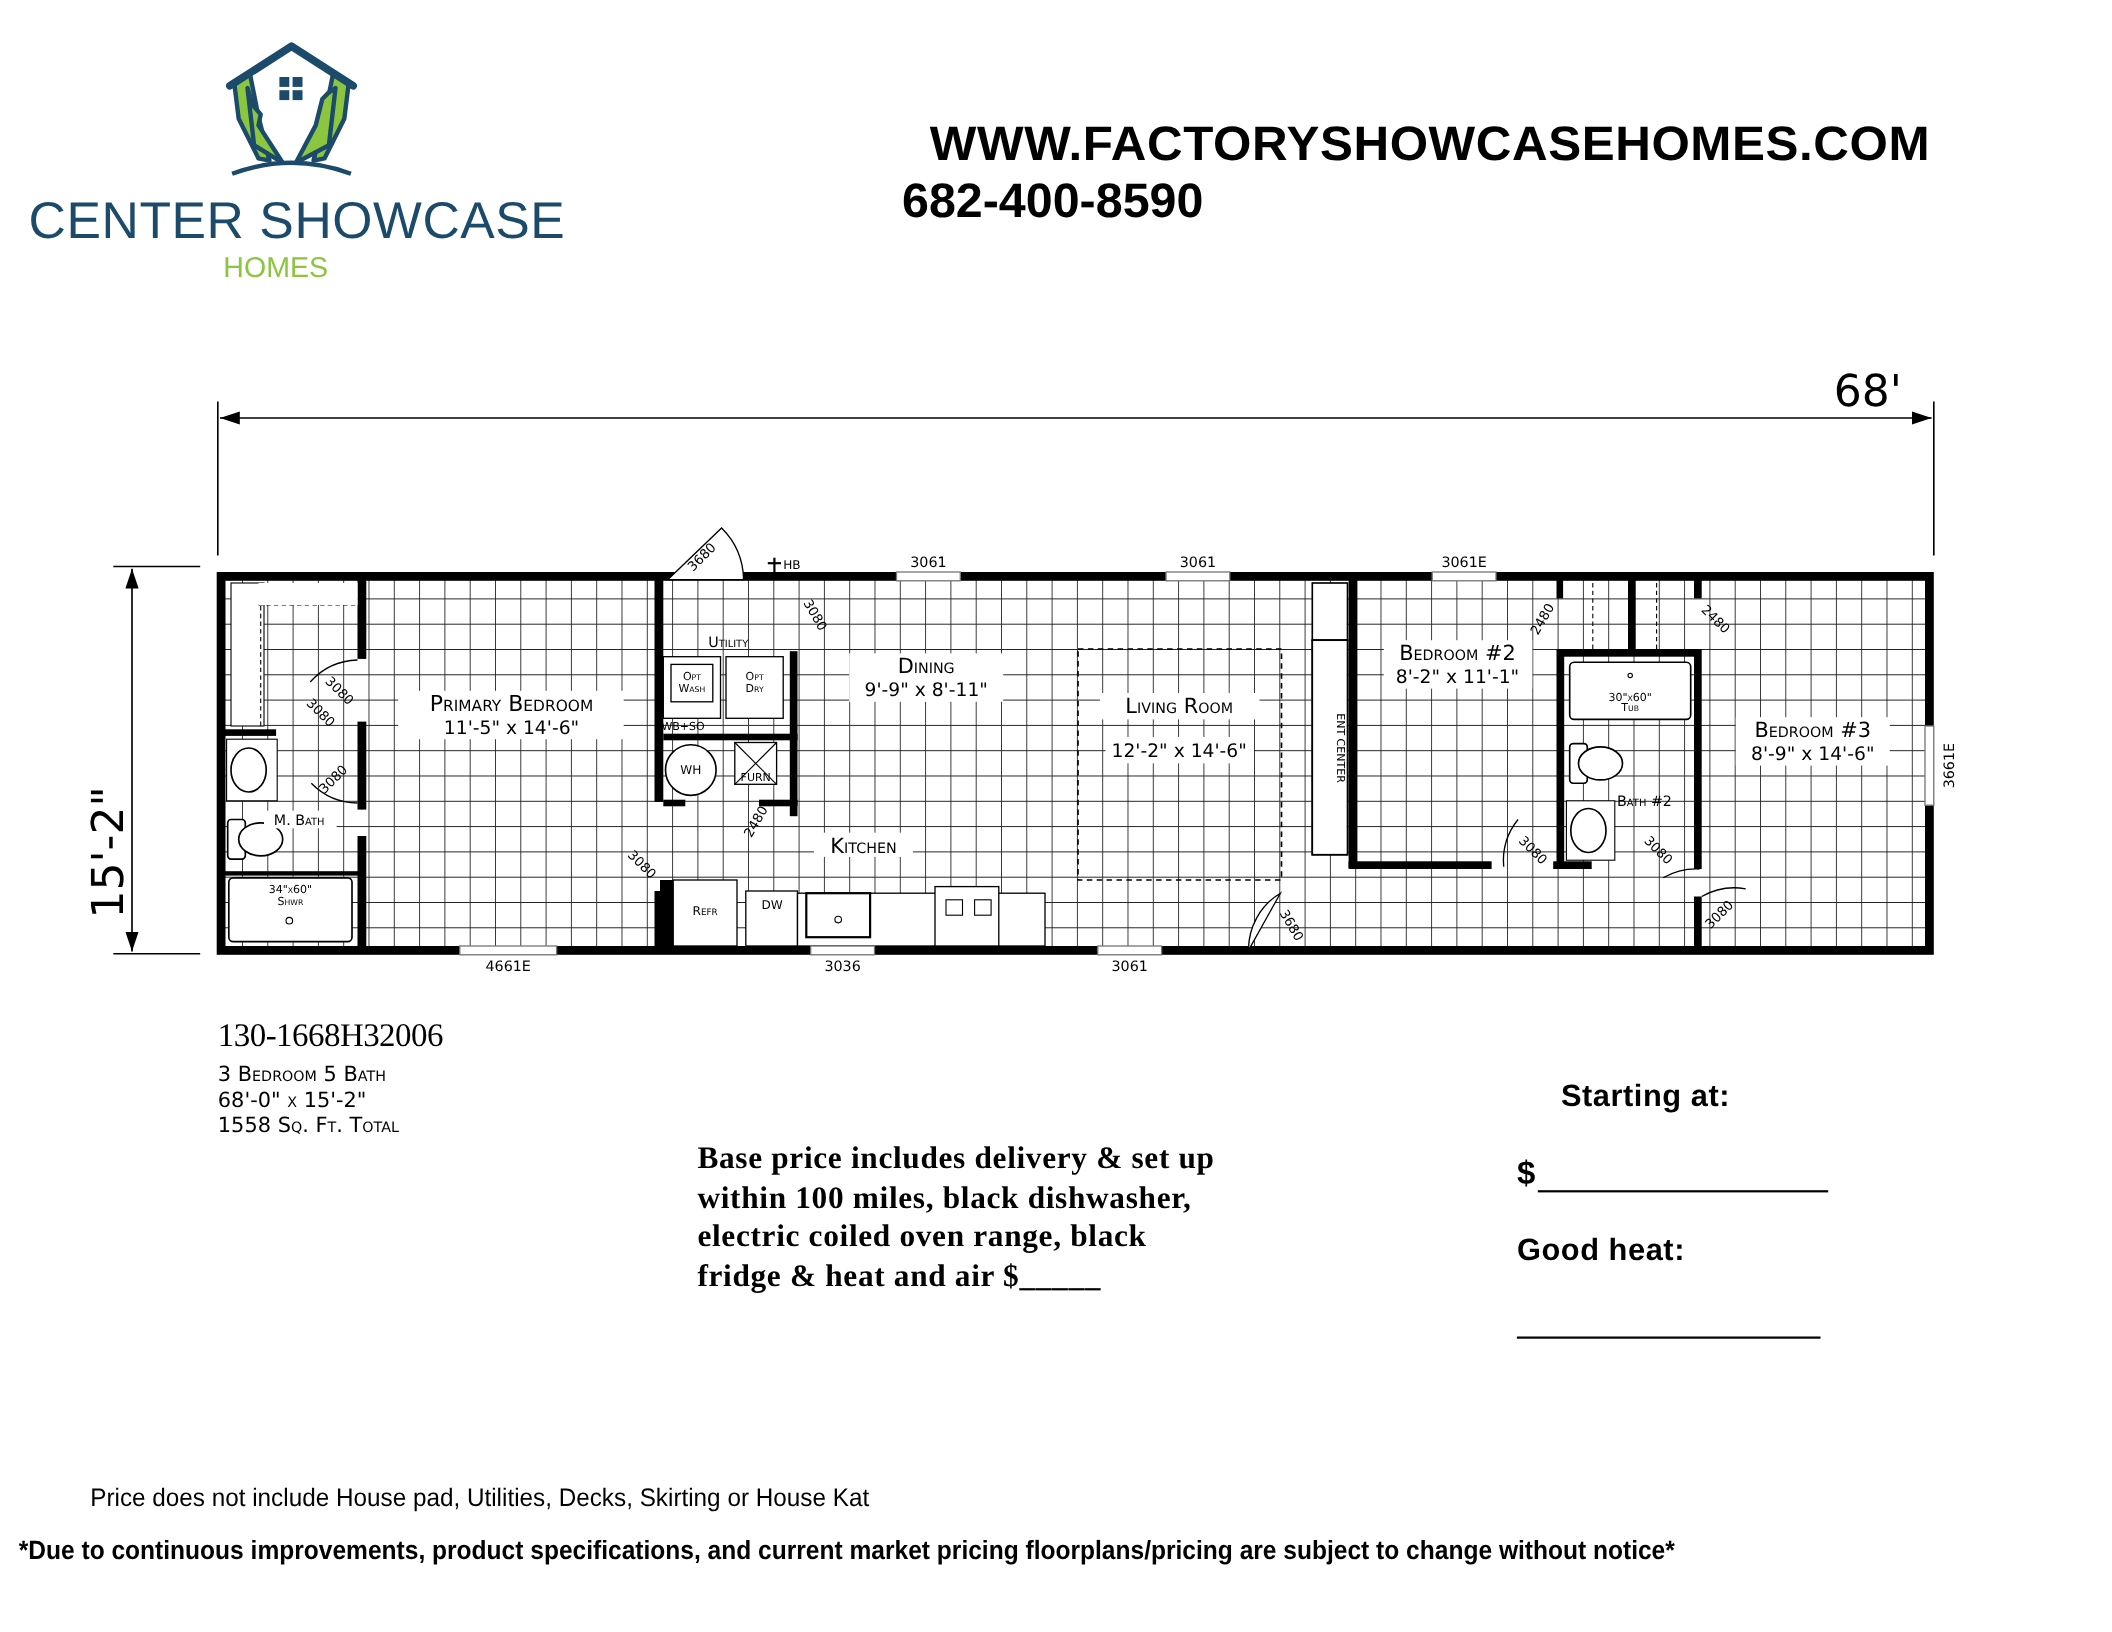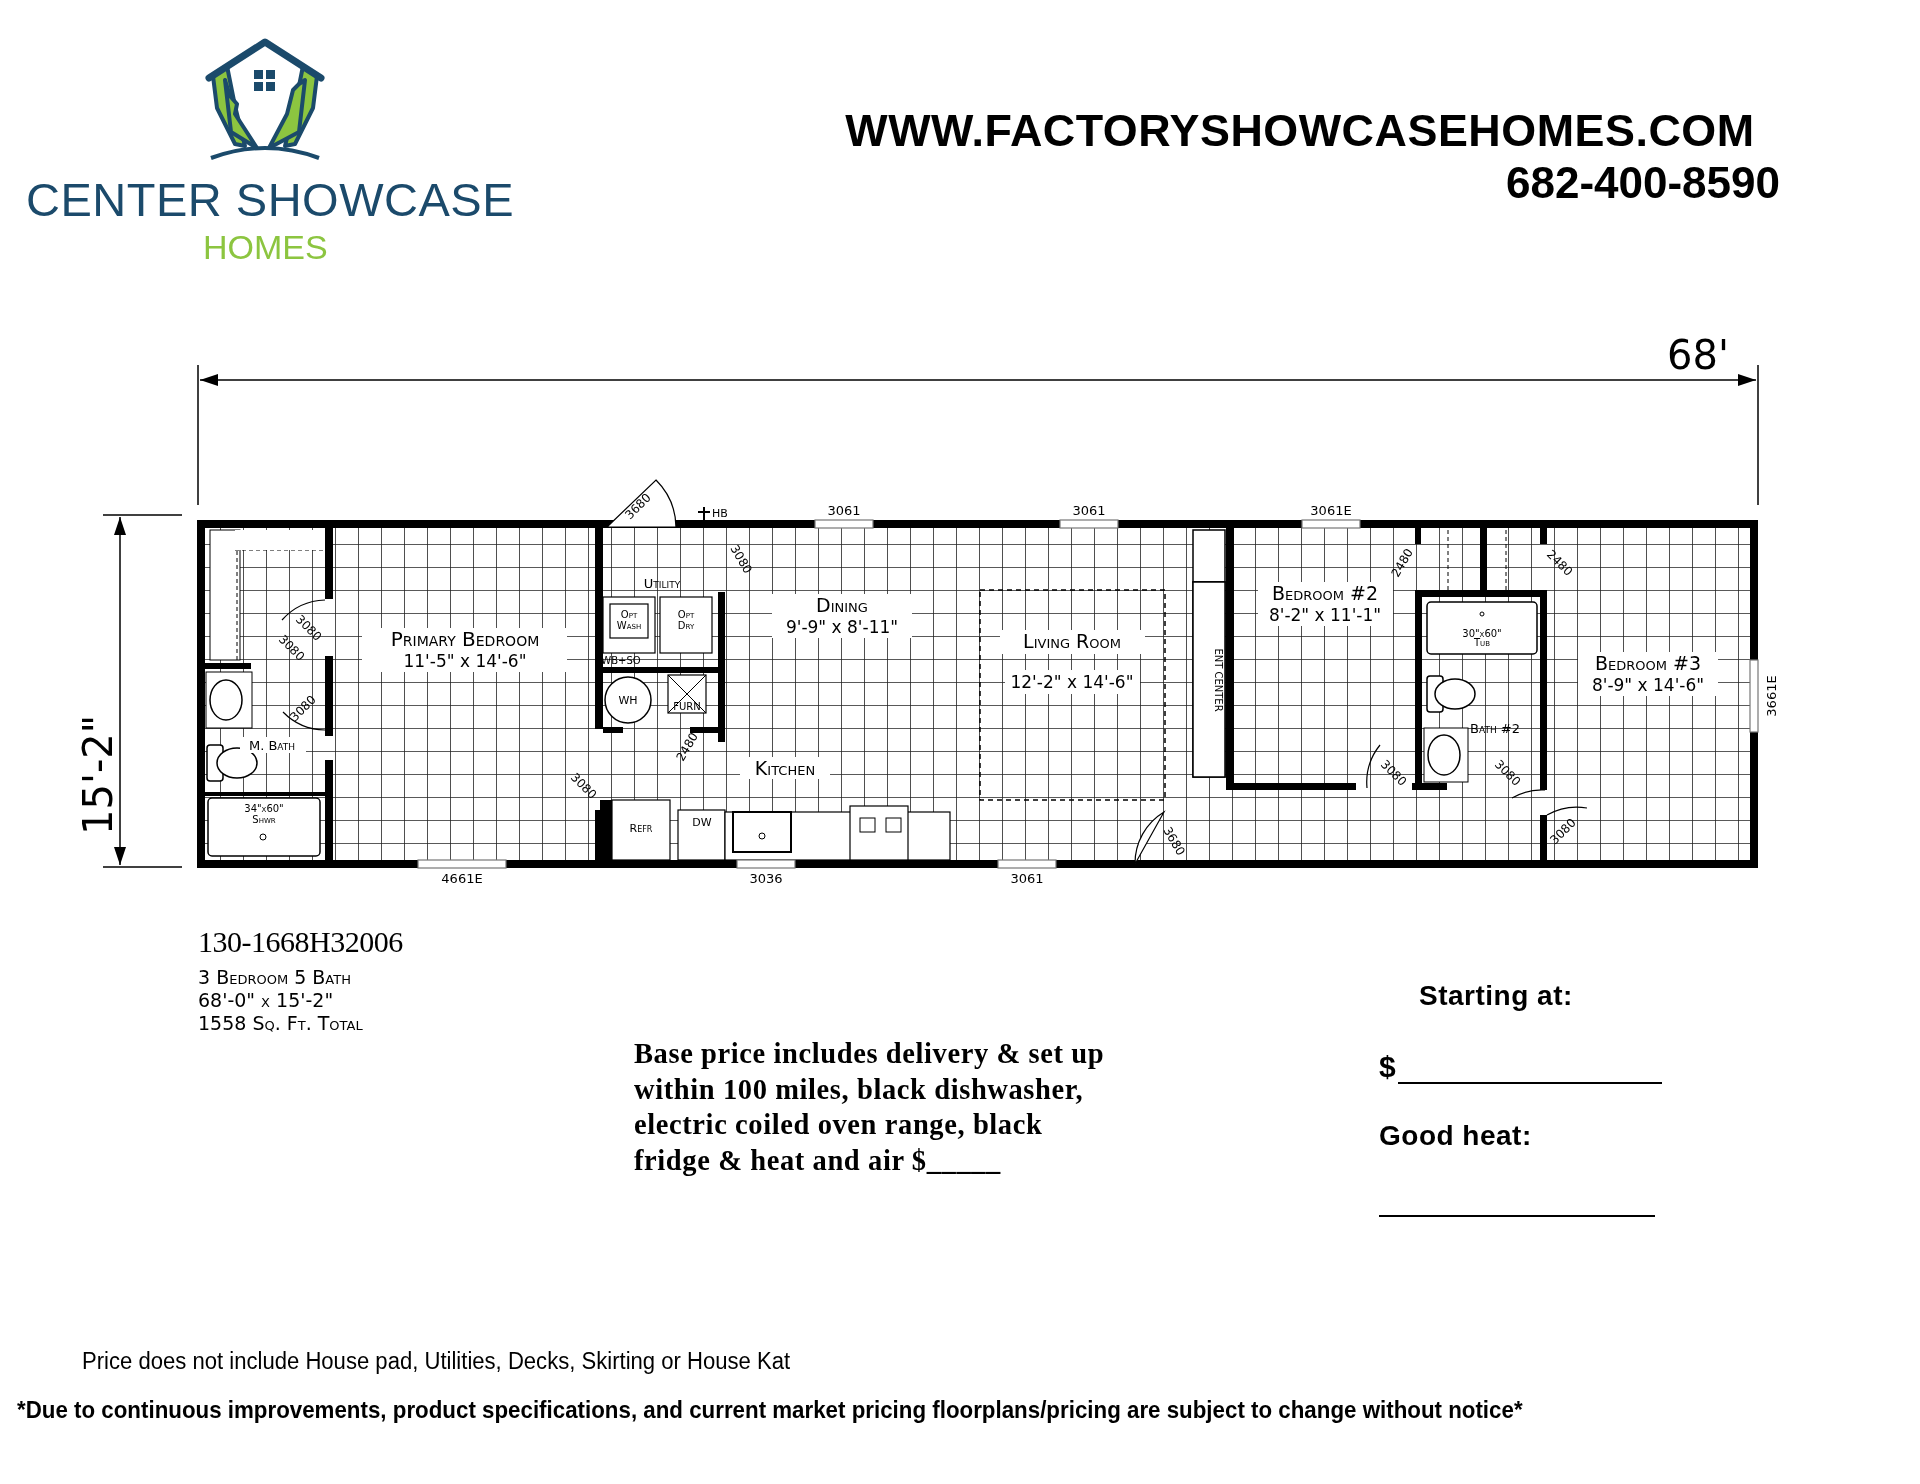--- a/index.html
+++ b/index.html
@@ -1,21 +1,21 @@
 <!DOCTYPE html>
 <html><head>
 <meta charset="utf-8">
 <style>
   html,body{margin:0;padding:0;background:#fff;}
   body{width:1920px;height:1484px;position:relative;overflow:hidden;font-family:"DejaVu Sans",sans-serif;color:#000;}
   .logo-svg{position:absolute;left:205px;top:36px;}
   .brand-name{position:absolute;left:26px;top:172px;font-family:"Liberation Sans",sans-serif;font-size:47px;color:#1b4a6b;letter-spacing:0.5px;white-space:nowrap;}
-  .brand-sub{position:absolute;left:203px;top:228px;font-family:"Liberation Sans",sans-serif;font-size:34px;color:#8cc540;white-space:nowrap;}
+  .brand-sub{position:absolute;left:203px;top:228px;font-family:"Liberation Sans",sans-serif;font-size:26px;color:#8cc540;white-space:nowrap;}
   .site-url{position:absolute;left:820px;top:106px;width:960px;text-align:center;font-family:"Liberation Sans",sans-serif;font-weight:bold;font-size:44px;letter-spacing:0.5px;white-space:nowrap;transform:scaleX(1.02);}
-  .site-phone{position:absolute;left:820px;top:158px;width:960px;text-align:right;font-family:"Liberation Sans",sans-serif;font-weight:bold;font-size:44px;white-space:nowrap;}
+  .site-phone{position:absolute;left:820px;top:158px;width:960px;text-align:left;font-family:"Liberation Sans",sans-serif;font-weight:bold;font-size:44px;white-space:nowrap;}
   .plan-svg{position:absolute;left:0;top:0;}
   .model-num{position:absolute;left:198px;top:925px;font-size:30px;font-family:Liberation Serif, serif;white-space:nowrap;letter-spacing:-0.5px;}
   .model-line{position:absolute;left:198px;font-size:19px;font-variant:small-caps;white-space:nowrap;}
   .includes{position:absolute;left:634px;top:1036px;width:480px;font-family:Liberation Serif, serif;font-weight:bold;font-size:28.5px;line-height:35.5px;letter-spacing:0.6px;}
   .price-label{position:absolute;left:1379px;top:980px;font-family:"Liberation Sans",sans-serif;font-weight:bold;font-size:28px;letter-spacing:0.5px;white-space:nowrap;margin-left:40px;}
   .price-field{position:absolute;left:1379px;top:1050px;font-family:"Liberation Sans",sans-serif;font-weight:bold;font-size:30px;white-space:nowrap;display:flex;align-items:flex-end;}
   .price-field .blank{display:inline-block;width:264px;border-bottom:2px solid #000;height:26px;margin-left:2px;}
   .good-label{position:absolute;left:1379px;top:1120px;font-family:"Liberation Sans",sans-serif;font-weight:bold;font-size:28px;letter-spacing:0.5px;white-space:nowrap;}
   .good-field{position:absolute;left:1379px;top:1215px;width:276px;border-bottom:2px solid #000;height:0;}
   .note{position:absolute;left:82px;top:1348px;font-family:"Liberation Sans",sans-serif;font-size:23px;white-space:nowrap;transform:scaleX(0.96);transform-origin:left;}

